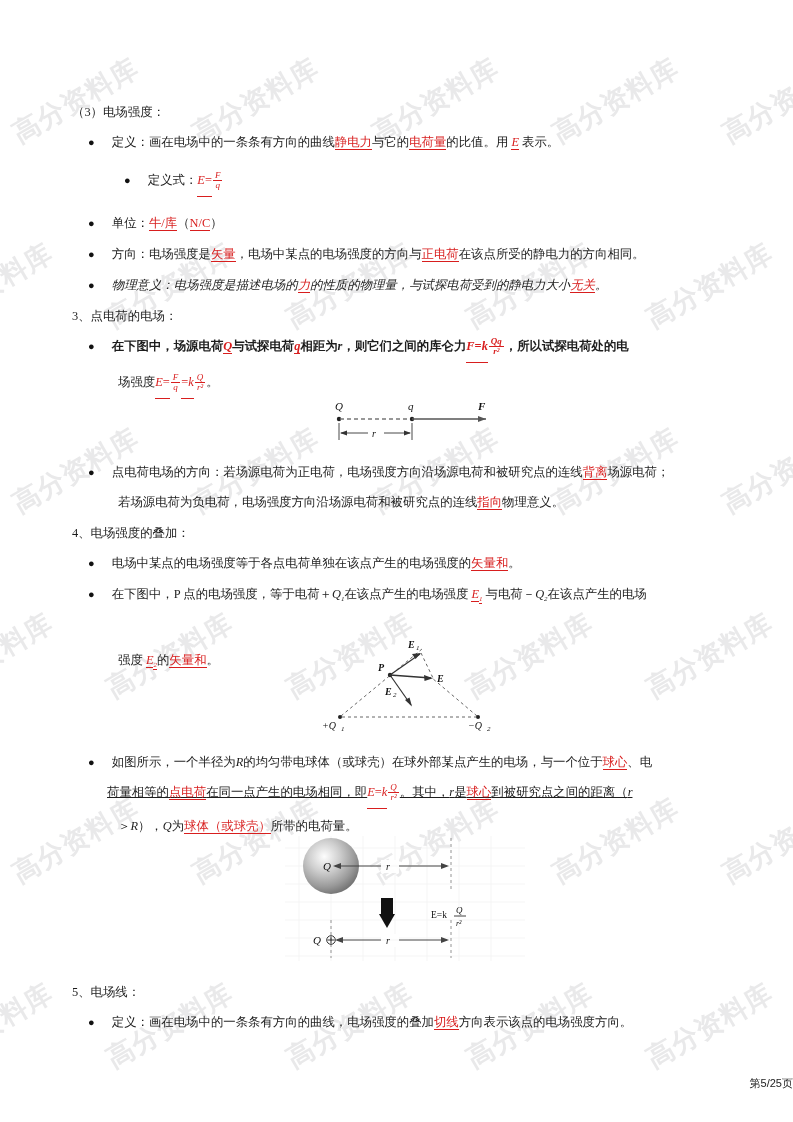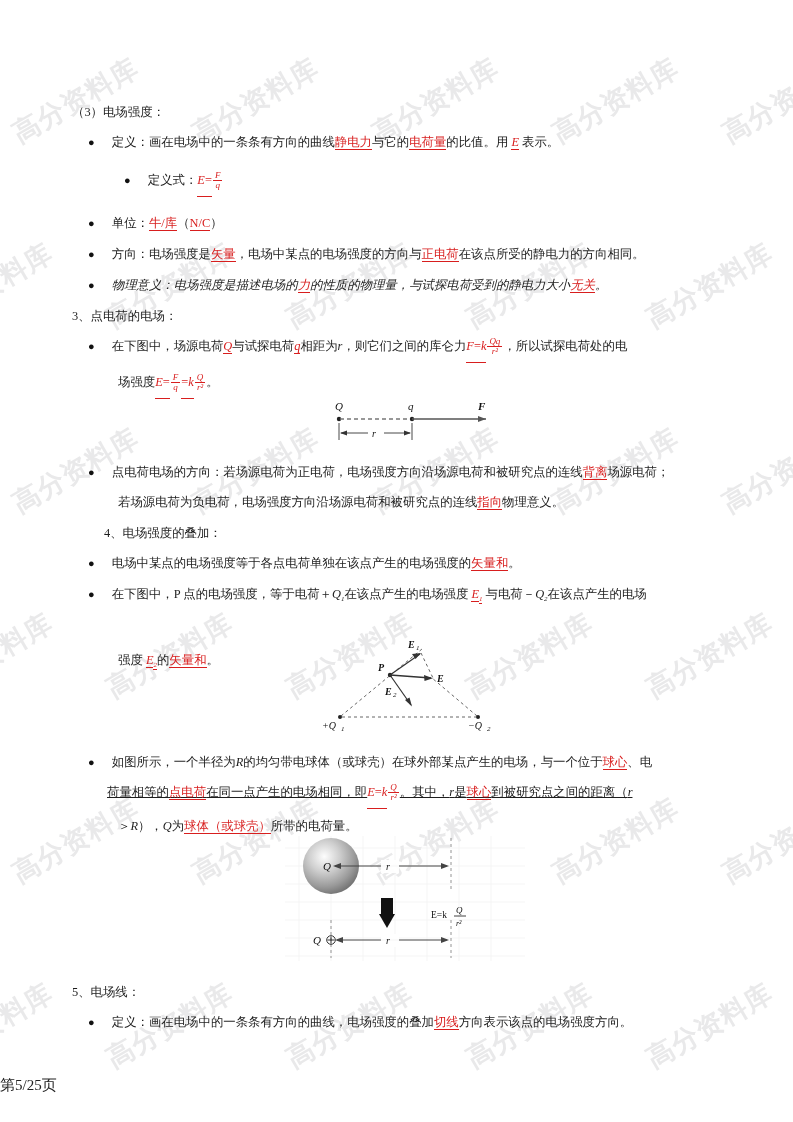--- a/index.html
+++ b/index.html
@@ -35,22 +35,22 @@
   .it{font-style:italic;}
   
   .frac{display:inline-block;vertical-align:-0.45em;text-align:center;font-size:9px;line-height:1.05;margin:0 1px;}
   .frac .num{display:block;border-bottom:1px solid #d81e1e;padding:0 2px;font-style:italic;}
   .frac .den{display:block;padding:0 2px;font-style:italic;}
   .fw{display:inline-block;border-bottom:1px solid #d81e1e;padding-bottom:1px;}
   .subm{font-size:7px;vertical-align:sub;}
   
   .fig{position:absolute;}
   .footer{
-    position:absolute;left:0;right:0;text-align:left;font-size:15px;color:#222;
-    font-family:Liberation Serif, serif;z-index:2;
+    position:absolute;left:0;right:0;text-align:right;font-size:11px;color:#222;
+    font-family:Liberation Sans, sans-serif;z-index:2;
   }
 </style>
 </head>
 <body>
 
 <div class="page">
 
   <div class="wm-layer">
     <div class="wm" style="left:6px;top:120px;">高分资料库</div>
     <div class="wm" style="left:186px;top:120px;">高分资料库</div>
@@ -129,21 +129,21 @@
         <span>物理意义：</span><span>电场强度是描述电场的</span><span class="ru">力</span><span>的性质的物理量，与试探电荷受到的静电力大小</span><span class="ru">无关</span><span>。</span>
       </span>
     </div>
 
     <div class="blk hd" style="left:72px;top:301px;">
       <span>3、点电荷的电场：</span>
     </div>
 
     <div class="blk ln" style="left:88px;top:331px;">
       <span class="dot">●</span>
-      <span style="display:inline-block;padding-left:14px;">
+      <span style="display:inline-block;padding-left:14px;font-weight:bold;">
         <span>在下图中，场源电荷</span><span class="ri">Q</span><span>与试探电荷</span><span class="ri">q</span><span>相距为</span><span class="it">r</span><span>，则它们之间的库仑力</span><span class="fw"><span class="ri" style="border:none;">F</span><span class="r">=</span><span class="ri" style="border:none;">k</span></span><span class="frac r"><span class="num">Qq</span><span class="den">r²</span></span><span>，所以试探电荷处的电</span>
       </span>
     </div>
 
     <div class="blk ln" style="left:118px;top:367px;">
       <span>场强度</span><span class="fw"><span class="ri" style="border:none;">E</span><span class="r">=</span></span><span class="frac r"><span class="num">F</span><span class="den">q</span></span><span class="fw"><span class="r">=</span><span class="ri" style="border:none;">k</span></span><span class="frac r"><span class="num">Q</span><span class="den">r²</span></span><span>。</span>
     </div>
 
     <div class="fig" style="left:320px;top:398px;">
       <svg width="190" height="52" viewBox="0 0 190 52">
@@ -168,21 +168,21 @@
     <div class="blk ln" style="left:88px;top:457px;">
       <span class="dot">●</span>
       <span style="display:inline-block;padding-left:14px;">
         <span>点电荷电场的方向：</span><span>若场源电荷为正电荷，电场强度方向沿场源电荷和被研究点的连线</span><span class="ru">背离</span><span>场源电荷；</span>
       </span>
     </div>
     <div class="blk ln" style="left:118px;top:487px;">
       <span>若场源电荷为负电荷，电场强度方向沿场源电荷和被研究点的连线</span><span class="ru">指向</span><span>物理意义。</span>
     </div>
 
-    <div class="blk hd" style="left:72px;top:518px;margin-left:32px;">
+    <div class="blk hd" style="left:72px;top:518px;">
       <span>4、电场强度的叠加：</span>
     </div>
 
     <div class="blk ln" style="left:88px;top:548px;">
       <span class="dot">●</span>
       <span style="display:inline-block;padding-left:14px;">
         <span>电场中某点的电场强度等于各点电荷单独在该点产生的电场强度的</span><span class="ru">矢量和</span><span>。</span>
       </span>
     </div>
 

